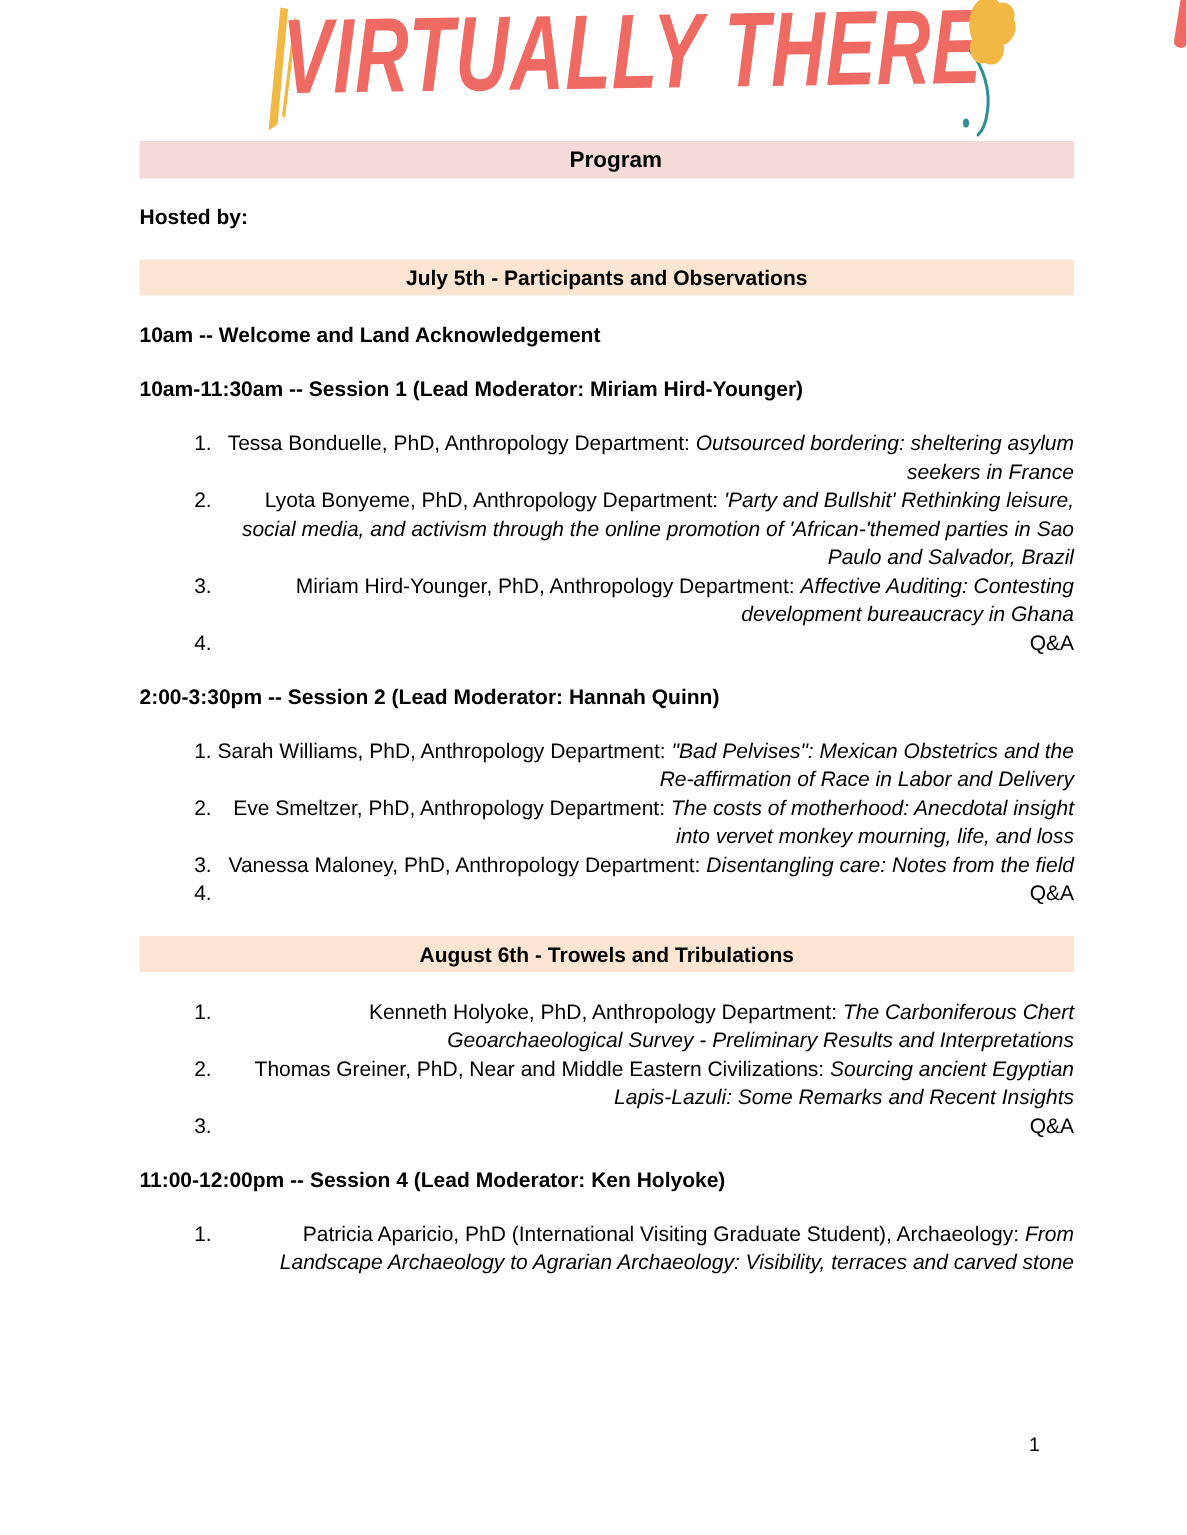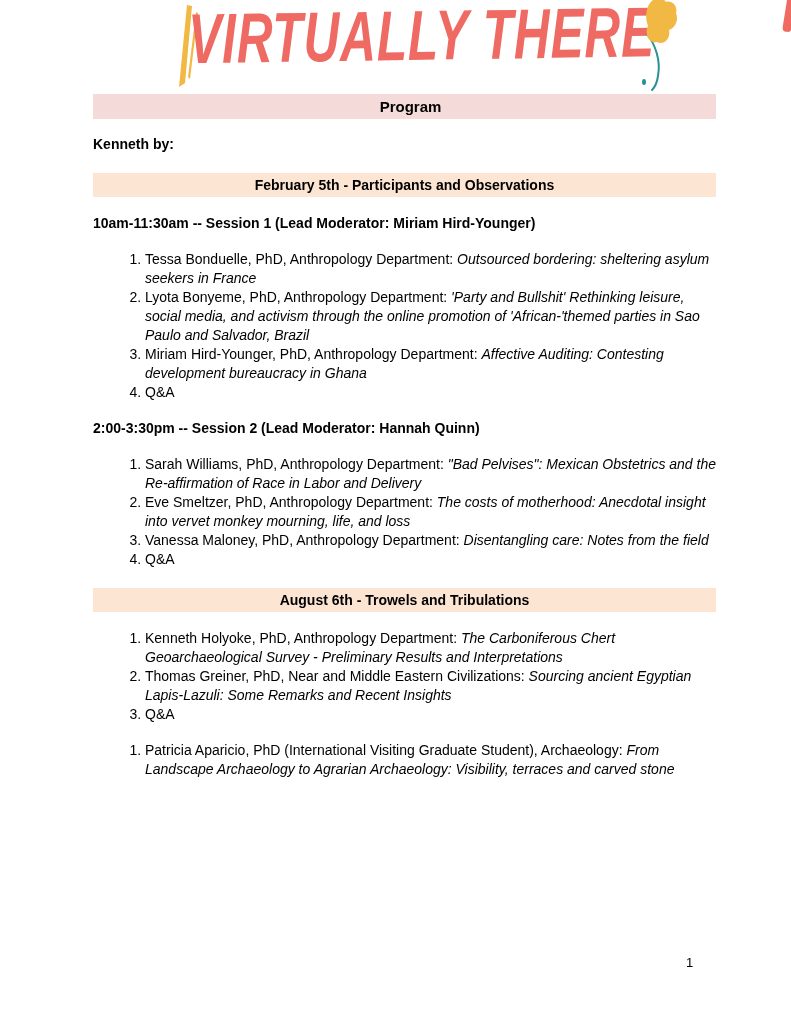--- a/index.html
+++ b/index.html
@@ -43,21 +43,21 @@
     margin-top:19px;height:24px;line-height:24px;
     background:#fce5d2;text-align:center;
     font-weight:bold;font-size:14px;
   }
 
   
   .hosted{margin:16px 0 0;}
   .hosted-label{font-weight:bold;}
   .event-heading{margin:17px 0 0;font-weight:bold;}
   .session-list{margin:17px 0 0;padding:0 0 0 52px;}
-  .session-list li{margin:0;padding:0;}
+  .session-list li{margin:0;padding:0;text-align:right;}
   .talk{font-style:italic;}
 
   .page-number{
     position:absolute;left:686px;top:953px;
     font-size:13px;
   }
 </style>
 </head>
 <body>
 
@@ -80,45 +80,47 @@
       <svg class="blob-right" width="36" height="52" viewBox="0 0 36 52">
         <path d="M9 2 C13 -1 20 0 22 4 C28 2 34 8 32 15 C35 22 31 30 25 32 C27 40 20 48 13 44 C5 46 0 36 4 28 C0 18 3 6 9 2 Z" fill="#f2b844"></path>
       </svg>
     </header>
 
     <div class="program-bar">
       <span>Program</span>
     </div>
 
     <p class="hosted">
-      <span class="hosted-label">Kenneth by:</span><br>
+      <span class="hosted-label">Hosted by:</span><br>
     </p>
 
     <div id="days-container">
-        <div class="day-banner">February 5th - Participants and Observations</div>
+        <div class="day-banner">July 5th - Participants and Observations</div>
+        <p class="event-heading">10am -- Welcome and Land Acknowledgement</p>
         <p class="event-heading">10am-11:30am -- Session 1 (Lead Moderator: Miriam Hird-Younger)</p>
         <ol class="session-list">
           <li><span class="speaker">Tessa Bonduelle, PhD, Anthropology Department: </span><em class="talk">Outsourced bordering: sheltering asylum seekers in France</em></li>
           <li><span class="speaker">Lyota Bonyeme, PhD, Anthropology Department: </span><em class="talk">'Party and Bullshit' Rethinking leisure, social media, and activism through the online promotion of 'African-'themed parties in Sao Paulo and Salvador, Brazil</em></li>
           <li><span class="speaker">Miriam Hird-Younger, PhD, Anthropology Department: </span><em class="talk">Affective Auditing: Contesting development bureaucracy in Ghana</em></li>
           <li><span class="speaker">Q&amp;A</span></li>
         </ol>
         <p class="event-heading">2:00-3:30pm -- Session 2 (Lead Moderator: Hannah Quinn)</p>
         <ol class="session-list">
           <li><span class="speaker">Sarah Williams, PhD, Anthropology Department: </span><em class="talk">"Bad Pelvises": Mexican Obstetrics and the Re-affirmation of Race in Labor and Delivery</em></li>
           <li><span class="speaker">Eve Smeltzer, PhD, Anthropology Department: </span><em class="talk">The costs of motherhood: Anecdotal insight into vervet monkey mourning, life, and loss</em></li>
           <li><span class="speaker">Vanessa Maloney, PhD, Anthropology Department: </span><em class="talk">Disentangling care: Notes from the field</em></li>
           <li><span class="speaker">Q&amp;A</span></li>
         </ol>
         <div class="day-banner">August 6th - Trowels and Tribulations</div>
         <ol class="session-list">
           <li><span class="speaker">Kenneth Holyoke, PhD, Anthropology Department: </span><em class="talk">The Carboniferous Chert Geoarchaeological Survey - Preliminary Results and Interpretations</em></li>
           <li><span class="speaker">Thomas Greiner, PhD, Near and Middle Eastern Civilizations: </span><em class="talk">Sourcing ancient Egyptian Lapis-Lazuli: Some Remarks and Recent Insights</em></li>
           <li><span class="speaker">Q&amp;A</span></li>
         </ol>
+        <p class="event-heading">11:00-12:00pm -- Session 4 (Lead Moderator: Ken Holyoke)</p>
         <ol class="session-list">
           <li><span class="speaker">Patricia Aparicio, PhD (International Visiting Graduate Student), Archaeology: </span><em class="talk">From Landscape Archaeology to Agrarian Archaeology: Visibility, terraces and carved stone</em></li>
         </ol>
       </div>
 
   </div>
 
   <div class="page-number">1</div>
 
 </div>

